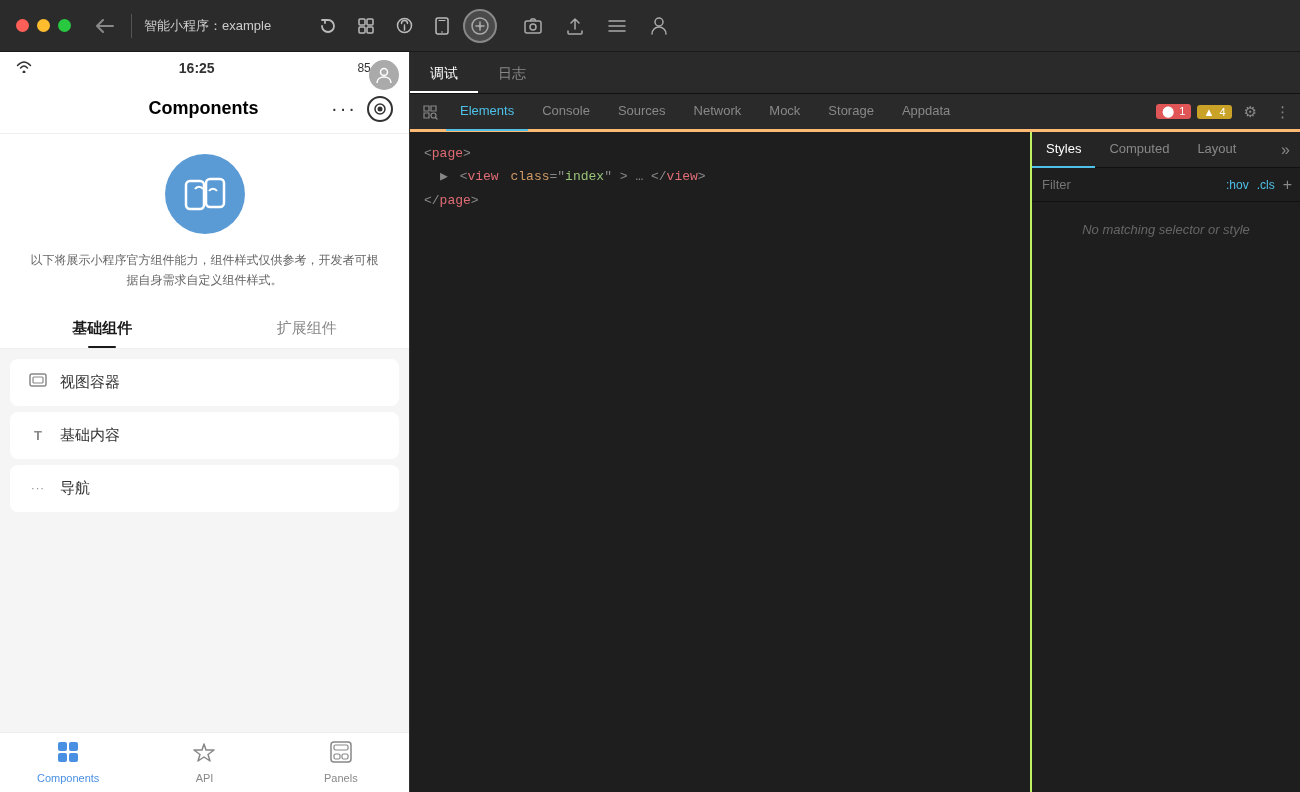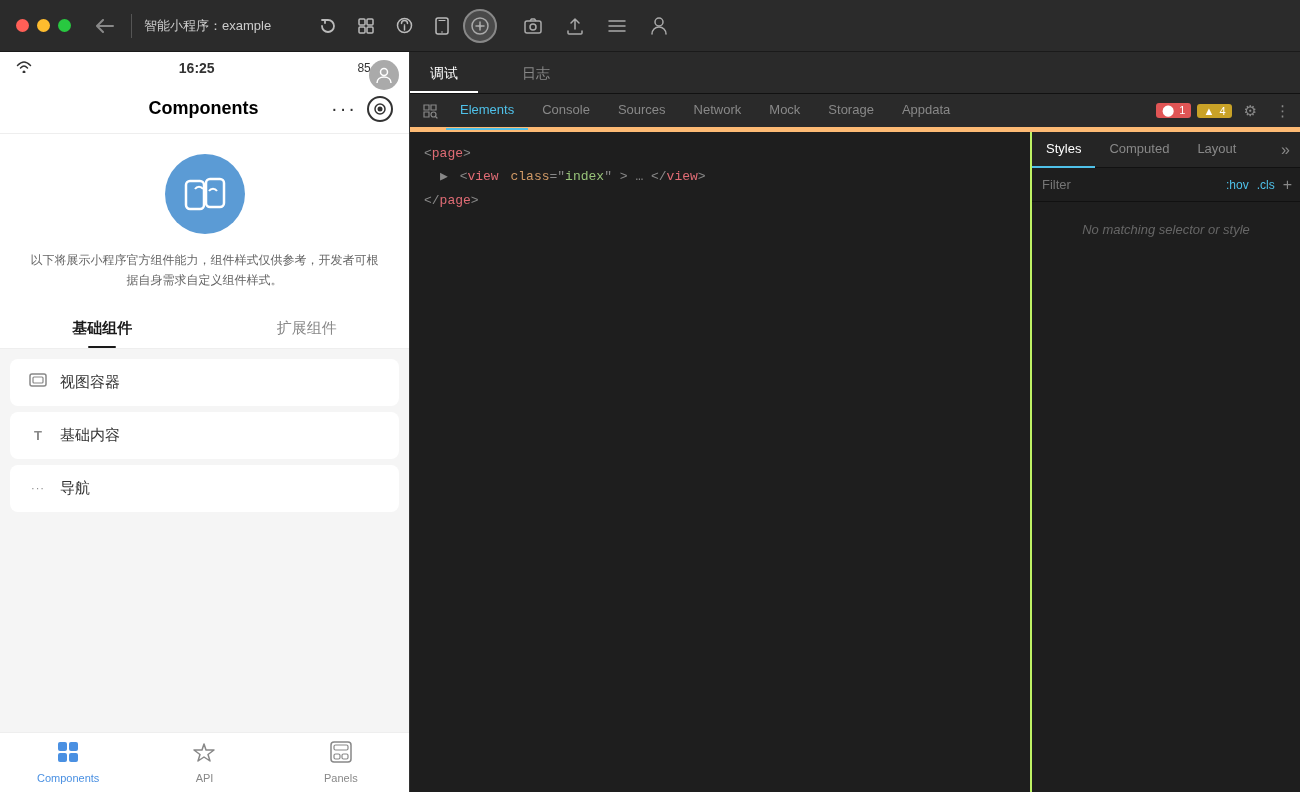--- a/index.html
+++ b/index.html
@@ -300,40 +300,39 @@
     }
 
     
     .debug-tabs {
       display: flex;
       background: #2a2a2a;
       border-bottom: 1px solid #111;
       height: 42px;
       align-items: flex-end;
       padding: 0 0;
-      gap: 24px;
     }
     .debug-tab {
       padding: 8px 20px;
       font-size: 14px;
       color: #888;
       cursor: pointer;
       border-bottom: 2px solid transparent;
     }
     .debug-tab.active {
       color: #fff;
       border-bottom: 2px solid #fff;
     }
 
     
     .elements-toolbar {
       display: flex;
       align-items: center;
       background: #2a2a2a;
-      border-bottom: 5px solid #fdba74;
+      border-bottom: 3px solid #fdba74;
       height: 38px;
       padding: 0 4px;
     }
     .etool-btn {
       width: 32px;
       height: 32px;
       display: flex;
       align-items: center;
       justify-content: center;
       color: #888;

